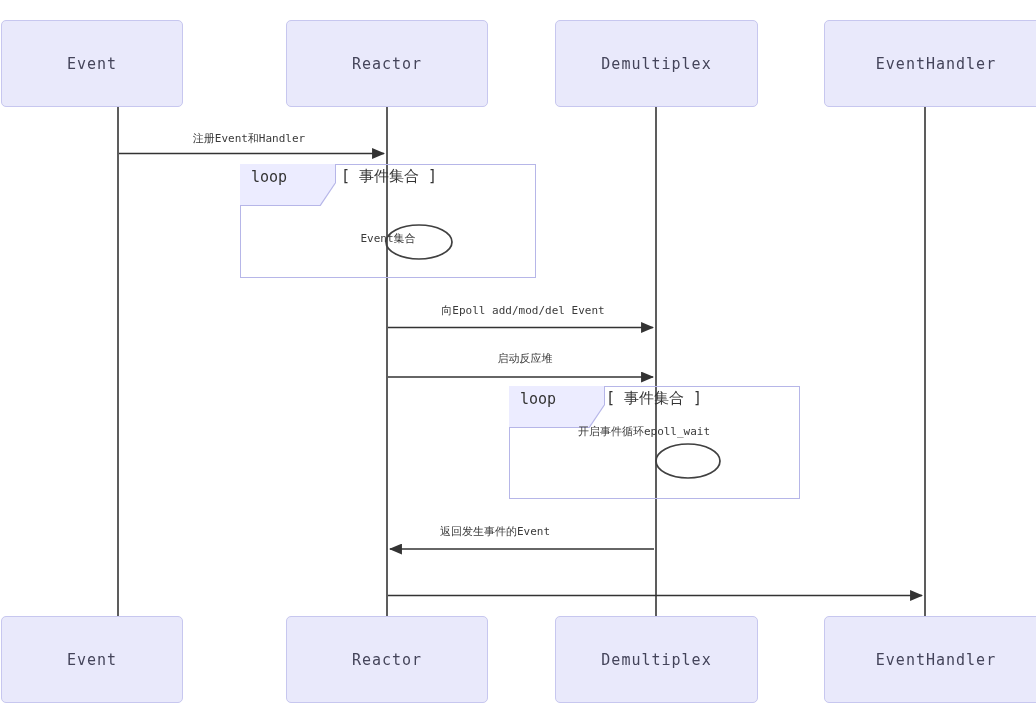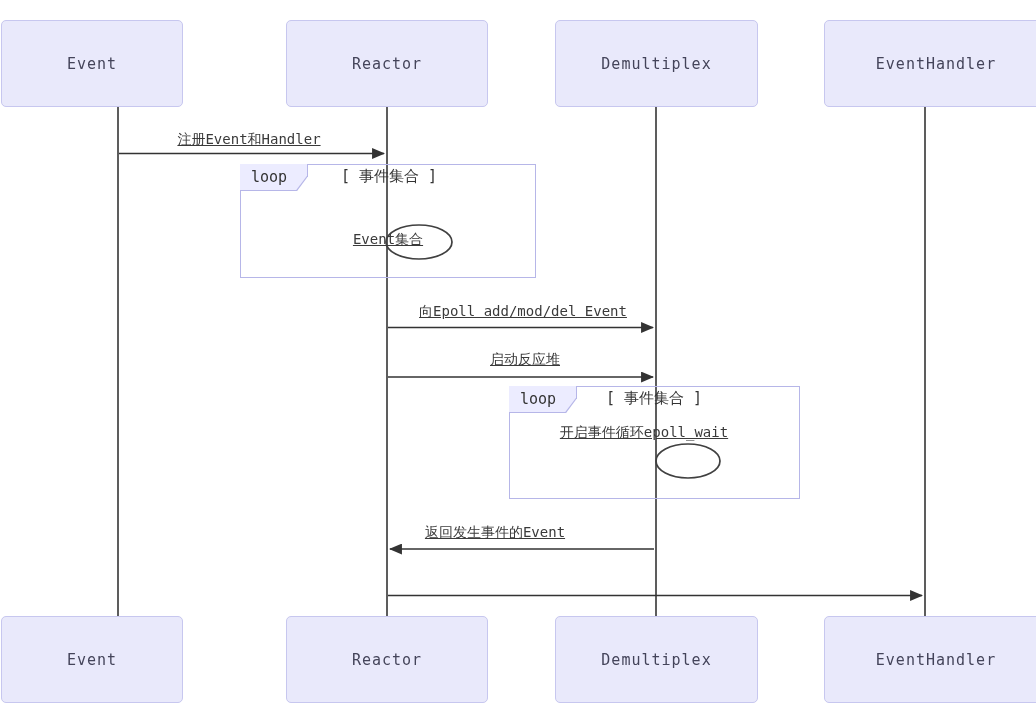--- a/index.html
+++ b/index.html
@@ -24,36 +24,36 @@
   
   .lifeline{position:absolute;top:107px;height:509px;width:2px;background:#5d5d5d;}
   .lx0{left:117px;}
   .lx1{left:386px;}
   .lx2{left:655px;}
   .lx3{left:924px;}
   
   .loopbox{position:absolute;box-sizing:border-box;border:1px solid #B6B6E8;background:transparent;}
   .loop1{left:240px;top:164px;width:296px;height:114px;}
   .loop2{left:509px;top:386px;width:291px;height:113px;}
-  .looptab{position:absolute;width:68px;height:27px;}
+  .looptab{position:absolute;width:68px;height:42px;padding-left:28px;}
   .lt1{left:240px;top:164px;}
   .lt2{left:509px;top:386px;}
   .looptab .tab-outer{position:absolute;left:0;top:0;width:100%;height:100%;
     background:#B6B6E8;clip-path:polygon(0 0,100% 0,100% 45%,84% 100%,0 100%);}
   .looptab .tab-inner{position:absolute;left:0;top:0;width:calc(100% - 1px);height:calc(100% - 1px);
     background:#ECECFF;clip-path:polygon(0 0,100% 0,100% 45%,84% 100%,0 100%);}
   .looptab .tab-label{position:absolute;left:11px;top:0;line-height:26px;
     font-size:15px;color:#333333;}
   .loopcond{position:absolute;transform:translateX(-50%);white-space:nowrap;
     font-size:15px;color:#333333;}
   .lc1{left:389px;top:167px;}
   .lc2{left:654px;top:389px;}
   
   .msg{position:absolute;transform:translateX(-50%);white-space:nowrap;
-    font-size:14px;color:#3a3a3a;text-decoration:underline;}
+    font-size:11px;color:#3a3a3a;}
   .m0{left:249px;top:131px;}
   .m1{left:523px;top:303px;}
   .m2{left:525px;top:351px;}
   .m3{left:495px;top:524px;}
   .m4{left:606px;top:570px;}
   .s0{left:388px;top:203px;margin-top:28px;}
   .s1{left:644px;top:424px;}
   
   .overlay{position:absolute;left:0;top:0;width:1036px;height:717px;pointer-events:none;}
 </style>

